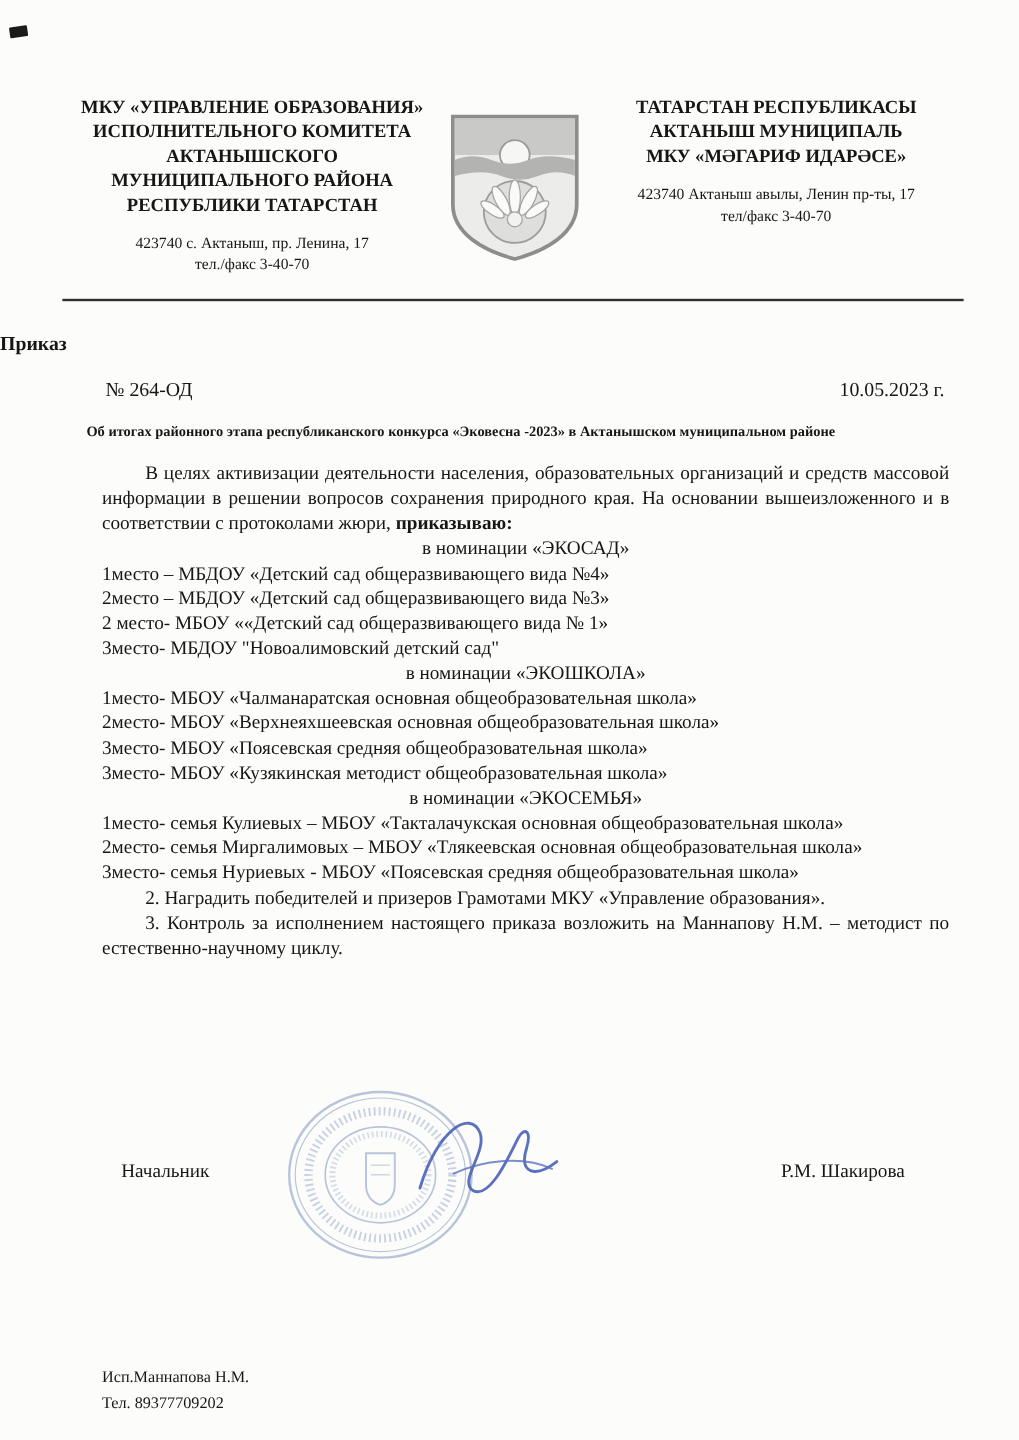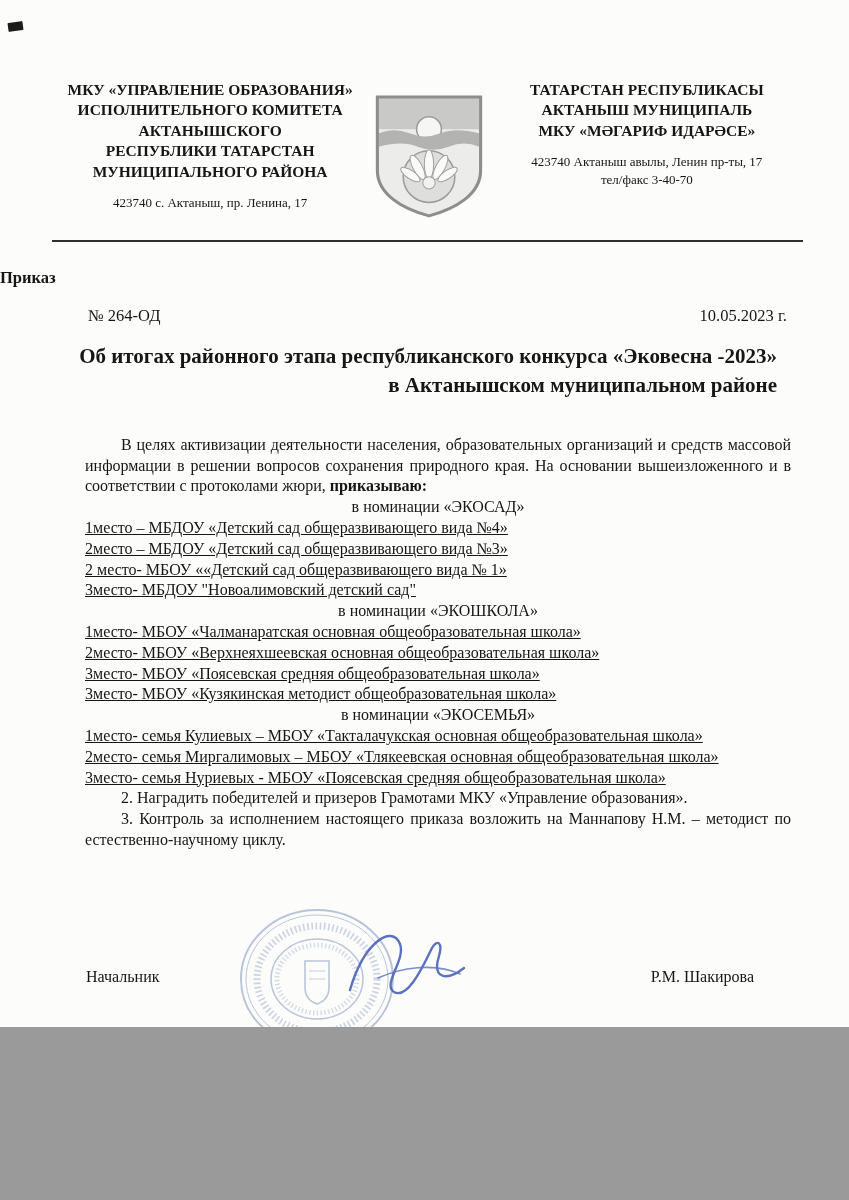--- a/index.html
+++ b/index.html
@@ -1,19 +1,19 @@
 <!DOCTYPE html>
 <html><head>
 <meta charset="utf-8">
 <style>
   html,body{margin:0;padding:0;}
   body{background:#9a9a9a;font-family:"Liberation Serif",serif;}
   .page{
     position:relative;
-    width:849px;height:1027px;
+    width:849px;height:1200px;
     margin:0 auto;
     background:#fcfcfa;
     color:#161616;
     overflow:hidden;
   }
   .scan-artifact{
     position:absolute;left:8px;top:22px;width:15px;height:9px;
     background:#1b1b1b;transform:rotate(-8deg);border-radius:1px;
   }
   
@@ -30,34 +30,34 @@
     margin:20px 46px 0 52px;
   }
   
   .doc-type{margin-top:26px;text-align:left;font-weight:bold;font-size:16.5px;}
   .num-date{
     display:flex;justify-content:space-between;
     margin-top:18px;padding:0 62px 0 88px;font-size:16.5px;
   }
   .doc-title{
     margin-top:16px;padding:0 72px;
-    text-align:right;font-weight:bold;font-size:21px;line-height:1.4;
+    text-align:left;font-weight:bold;font-size:12px;line-height:1.4;
   }
   
   .body-text{
-    margin-top:34px;padding:0 58px 0 85px;
+    margin-top:18px;padding:0 58px 0 85px;
     font-size:16px;line-height:1.3;
   }
   .para{text-align:justify;text-indent:36px;margin:0;}
-  .list-line{margin:0;text-decoration:underline;}
+  .list-line{margin:0;}
   .section-heading{text-align:center;font-weight:normal;margin:0;}
   .bold{font-weight:bold;}
   
   .sign-row{
-    position:absolute;left:86px;right:95px;top:968px;
+    position:absolute;left:101px;right:95px;top:968px;
     display:flex;justify-content:space-between;font-size:16px;
   }
   .stamp{
     position:absolute;left:233px;top:905px;opacity:.62;
     pointer-events:none;
   }
   .handwriting{
     position:absolute;left:338px;top:918px;opacity:.9;
     pointer-events:none;
   }
@@ -74,25 +74,26 @@
 
   <div class="scan-artifact"></div>
 
   <div class="header">
 
     <div class="org-block">
       <div class="org-lines">
         <div>МКУ «УПРАВЛЕНИЕ ОБРАЗОВАНИЯ»</div>
         <div>ИСПОЛНИТЕЛЬНОГО КОМИТЕТА</div>
         <div>АКТАНЫШСКОГО</div>
+        <div>МУНИЦИПАЛЬНОГО РАЙОНА</div>
         <div>РЕСПУБЛИКИ ТАТАРСТАН</div>
-        <div>МУНИЦИПАЛЬНОГО РАЙОНА</div>
       </div>
       <div class="org-address">
         <div>423740 с. Актаныш, пр. Ленина, 17</div>
+        <div>тел./факс 3-40-70</div>
       </div>
     </div>
 
     <div class="emblem-wrap">
       <svg width="114" height="128" viewBox="0 0 110 124" aria-hidden="true">
 
         <path d="M5 5 H105 V76 C105 99 81 113 55 120 C29 113 5 99 5 76 Z" fill="#ececea" stroke="#8d8d8b" stroke-width="3"></path>
 
         <path d="M6.5 6.5 H103.5 V36 H6.5 Z" fill="#c9c9c7"></path>
 

